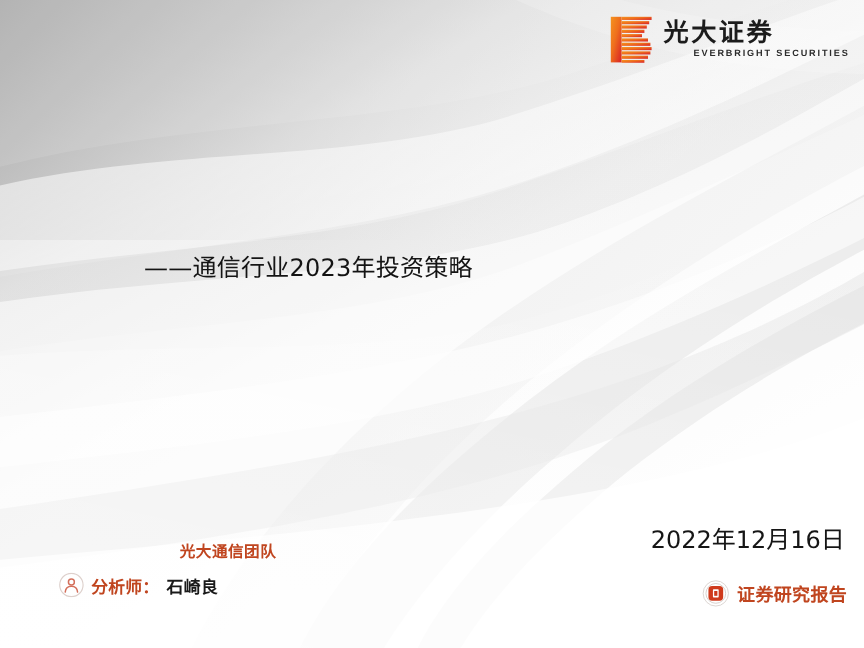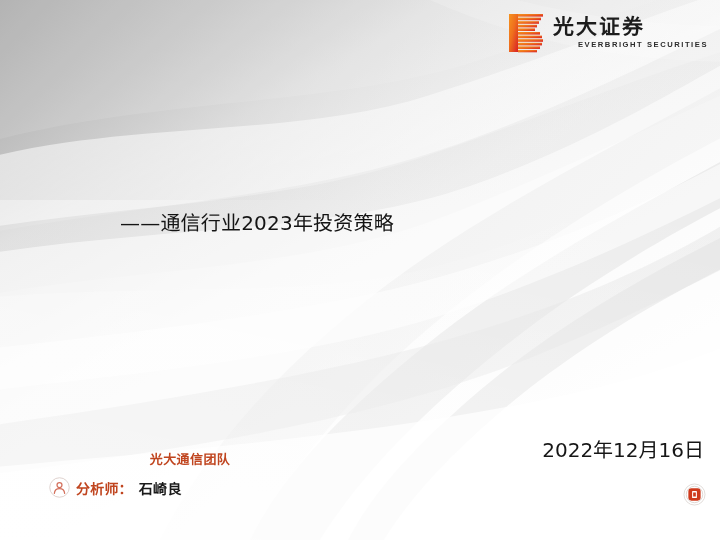--- a/index.html
+++ b/index.html
@@ -298,15 +298,16 @@
   <div class="date-text">2022年12月16日</div>
 
   <div class="report-tag">
     <svg class="report-icon" viewBox="0 0 24 24">
       <circle cx="12" cy="12" r="11" fill="none" stroke="#d9d2cf" stroke-width="0.8"></circle>
       <circle cx="12" cy="12" r="8.6" fill="none" stroke="#cfc6c2" stroke-width="0.7"></circle>
       <rect x="5.6" y="5.6" width="12.8" height="12.8" rx="3.2" fill="#cf3a1c"></rect>
       <rect x="9.5" y="8.4" width="5" height="7.2" rx="0.6" fill="#ffffff"></rect>
       <rect x="10.6" y="9.9" width="2.8" height="4.2" fill="#cf3a1c"></rect>
     </svg>
+    <span class="report-label">证券研究报告</span>
   </div>
 
 </div>
 
 </body></html>

